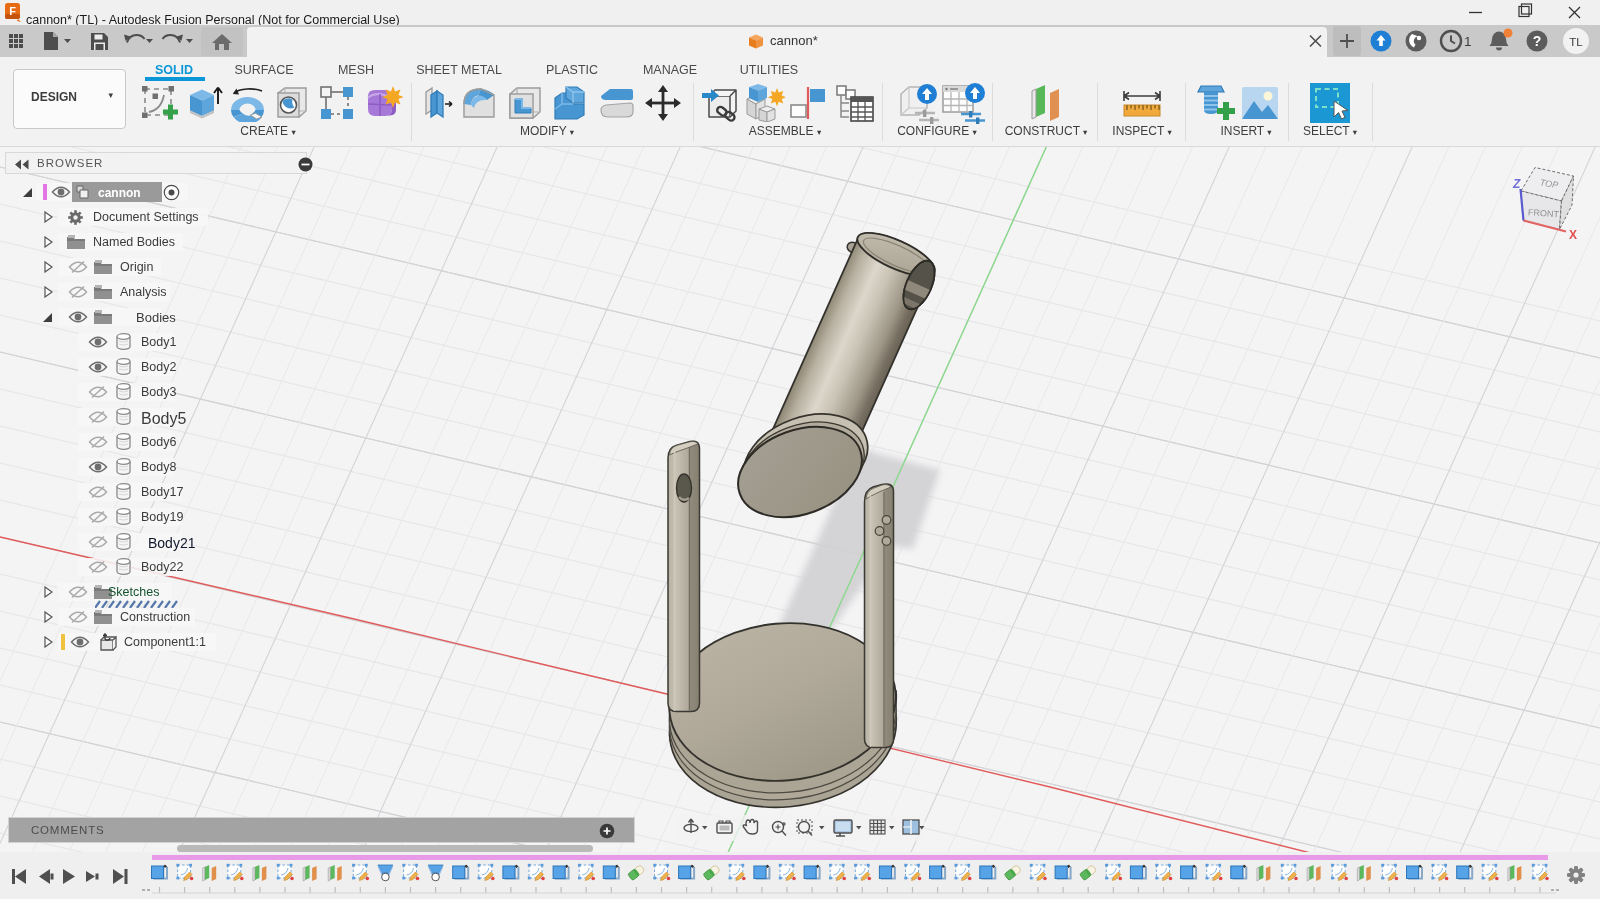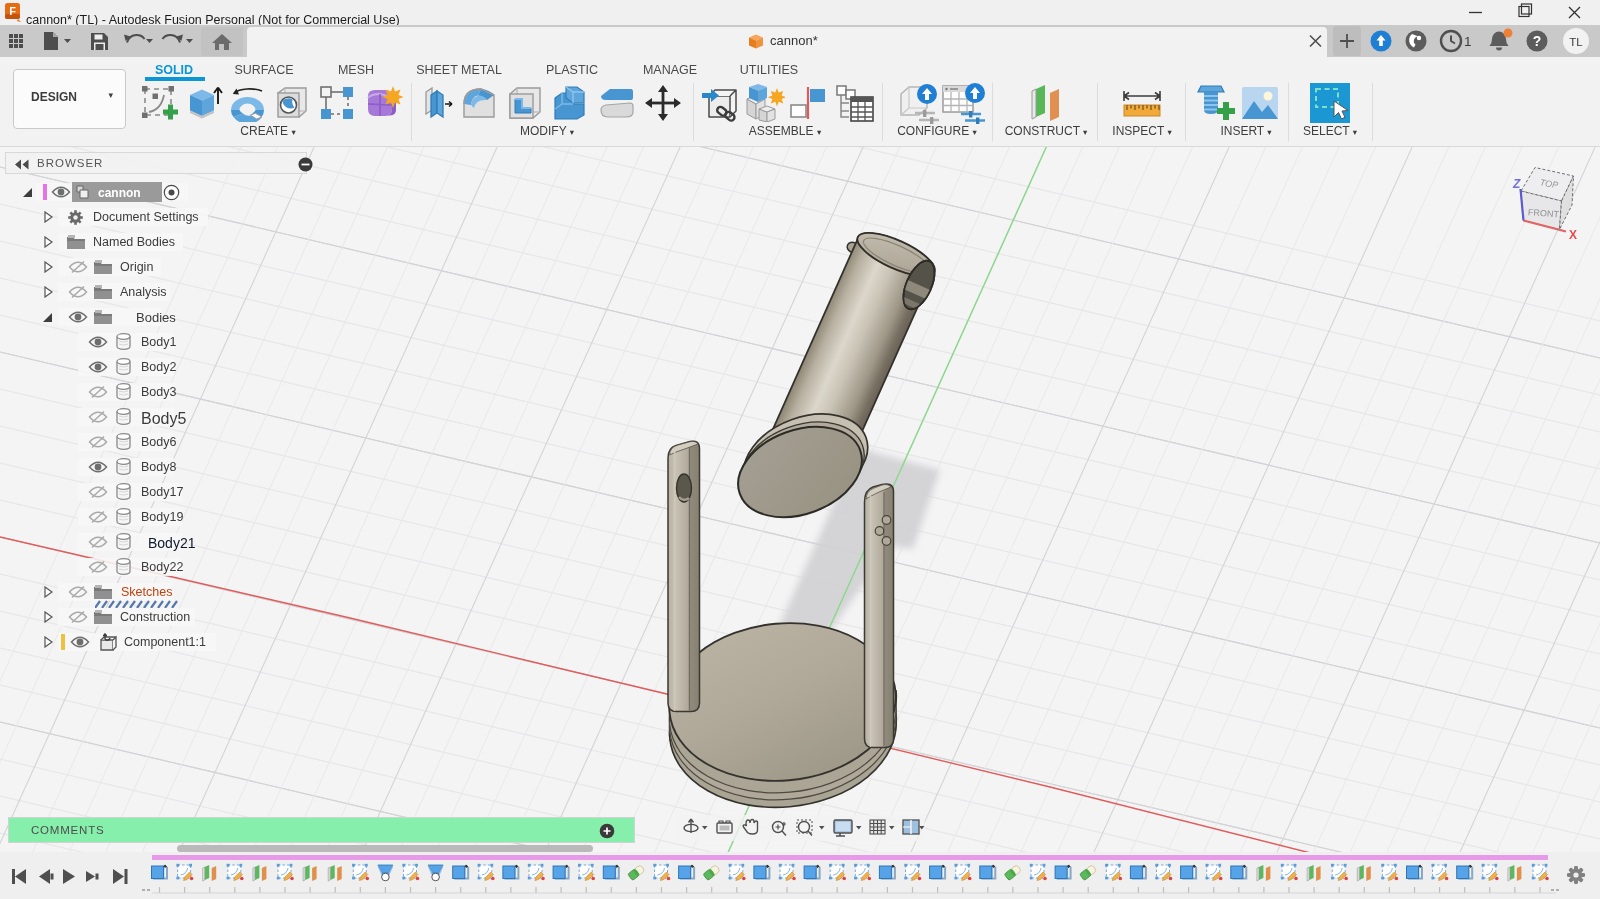--- a/index.html
+++ b/index.html
@@ -435,21 +435,21 @@
   </svg>
 <svg class="abs" style="left:68px;top:585px" width="20" height="14" viewBox="0 0 20 14">
     <path d="M1.5,7 Q10,-2.5 18.5,7 Q10,16.5 1.5,7 Z" fill="none" stroke="#a9a9a9" stroke-width="1.5"></path>
     <line x1="4" y1="12.5" x2="16" y2="1.5" stroke="#a9a9a9" stroke-width="1.5"></line>
   </svg>
 <svg class="abs" style="left:94px;top:585px" width="18" height="14" viewBox="0 0 18 14">
     <path d="M0,2 h6 l1.5,2 H18 v10 H0 Z" fill="#909090"></path>
     <path d="M0,2 h6 l1.5,2 H18 v2 H0 Z" fill="#7a7a7a"></path>
     <rect x="1" y="0" width="7" height="3" fill="#b5b5b5"></rect>
   </svg>
-<span class="abs" style="left:121px;top:585px;font-size:12.5px;color:#c2410c;">Sketches</span>
+<span class="abs" style="left:108px;top:585px;font-size:12.5px;color:#14532d;">Sketches</span>
 <svg class="abs" style="left:95px;top:600px" width="85" height="8" viewBox="0 0 85 8">
     <line x1="0" y1="8" x2="5" y2="1" stroke="#5577aa" stroke-width="2.2"></line>
     <line x1="7" y1="8" x2="12" y2="1" stroke="#5577aa" stroke-width="2.2"></line>
     <line x1="14" y1="8" x2="19" y2="1" stroke="#5577aa" stroke-width="2.2"></line>
     <line x1="21" y1="8" x2="26" y2="1" stroke="#5577aa" stroke-width="2.2"></line>
     <line x1="28" y1="8" x2="33" y2="1" stroke="#5577aa" stroke-width="2.2"></line>
     <line x1="35" y1="8" x2="40" y2="1" stroke="#5577aa" stroke-width="2.2"></line>
     <line x1="42" y1="8" x2="47" y2="1" stroke="#5577aa" stroke-width="2.2"></line>
     <line x1="49" y1="8" x2="54" y2="1" stroke="#5577aa" stroke-width="2.2"></line>
     <line x1="56" y1="8" x2="61" y2="1" stroke="#5577aa" stroke-width="2.2"></line>
@@ -480,21 +480,21 @@
     <path d="M1.5,7 Q10,-2.5 18.5,7 Q10,16.5 1.5,7 Z" fill="none" stroke="#6e6e6e" stroke-width="1.5"></path>
     <circle cx="10" cy="7" r="3.4" fill="#6e6e6e"></circle>
   </svg>
 <svg class="abs" style="left:98px;top:633px" width="19" height="18" viewBox="0 0 19 18">
     <path d="M3,7 h12 v10 H3 Z" fill="#e8e8e8" stroke="#555" stroke-width="1.3"></path>
     <path d="M15,7 l3,-3 v10 l-3,3 M3,7 l3,-3 h12" fill="#f5f5f5" stroke="#555" stroke-width="1.3"></path>
     <path d="M7,1 v5 M7,6 a2.8,2.8 0 0 0 5,-1 M7,2.5 h-2 M7,2.5 h2" stroke="#3d3d3d" stroke-width="1.4" fill="none"></path>
     <circle cx="7" cy="1.5" r="1.2" fill="#3d3d3d"></circle>
   </svg>
 <span class="abs" style="left:124px;top:635px;font-size:12.5px;color:#3b3b3b;">Component1:1</span>
-<div class="abs" style="left:8px;top:817px;width:627px;height:26px;background:#86efac;border:1px solid #d2d2d2;">
+<div class="abs" style="left:8px;top:817px;width:627px;height:26px;background:#a3a3a3;border:1px solid #d2d2d2;">
 <span class="abs" style="left:22px;top:6px;font-size:11.5px;letter-spacing:0.8px;color:#4c4c4c;">COMMENTS</span>
 <svg class="abs" style="left:590px;top:5px" width="16" height="16" viewBox="0 0 16 16">
       <circle cx="8" cy="8" r="7.3" fill="#3a3a3a"></circle>
       <path d="M8,4.5 v7 M4.5,8 h7" stroke="#fff" stroke-width="1.7"></path>
     </svg>
 </div>
 <div class="abs" style="left:678px;top:815px;width:247px;height:26px;background:rgba(242,242,243,0.78);"></div>
 <svg class="abs" style="left:678px;top:815px" width="247" height="26" viewBox="0 0 247 26">
 <g stroke="#4f4f4f" fill="none" stroke-width="1.4">
 <path d="M13,4 v14 M13,4 l-2.5,3.5 M13,4 l2.5,3.5"></path>

